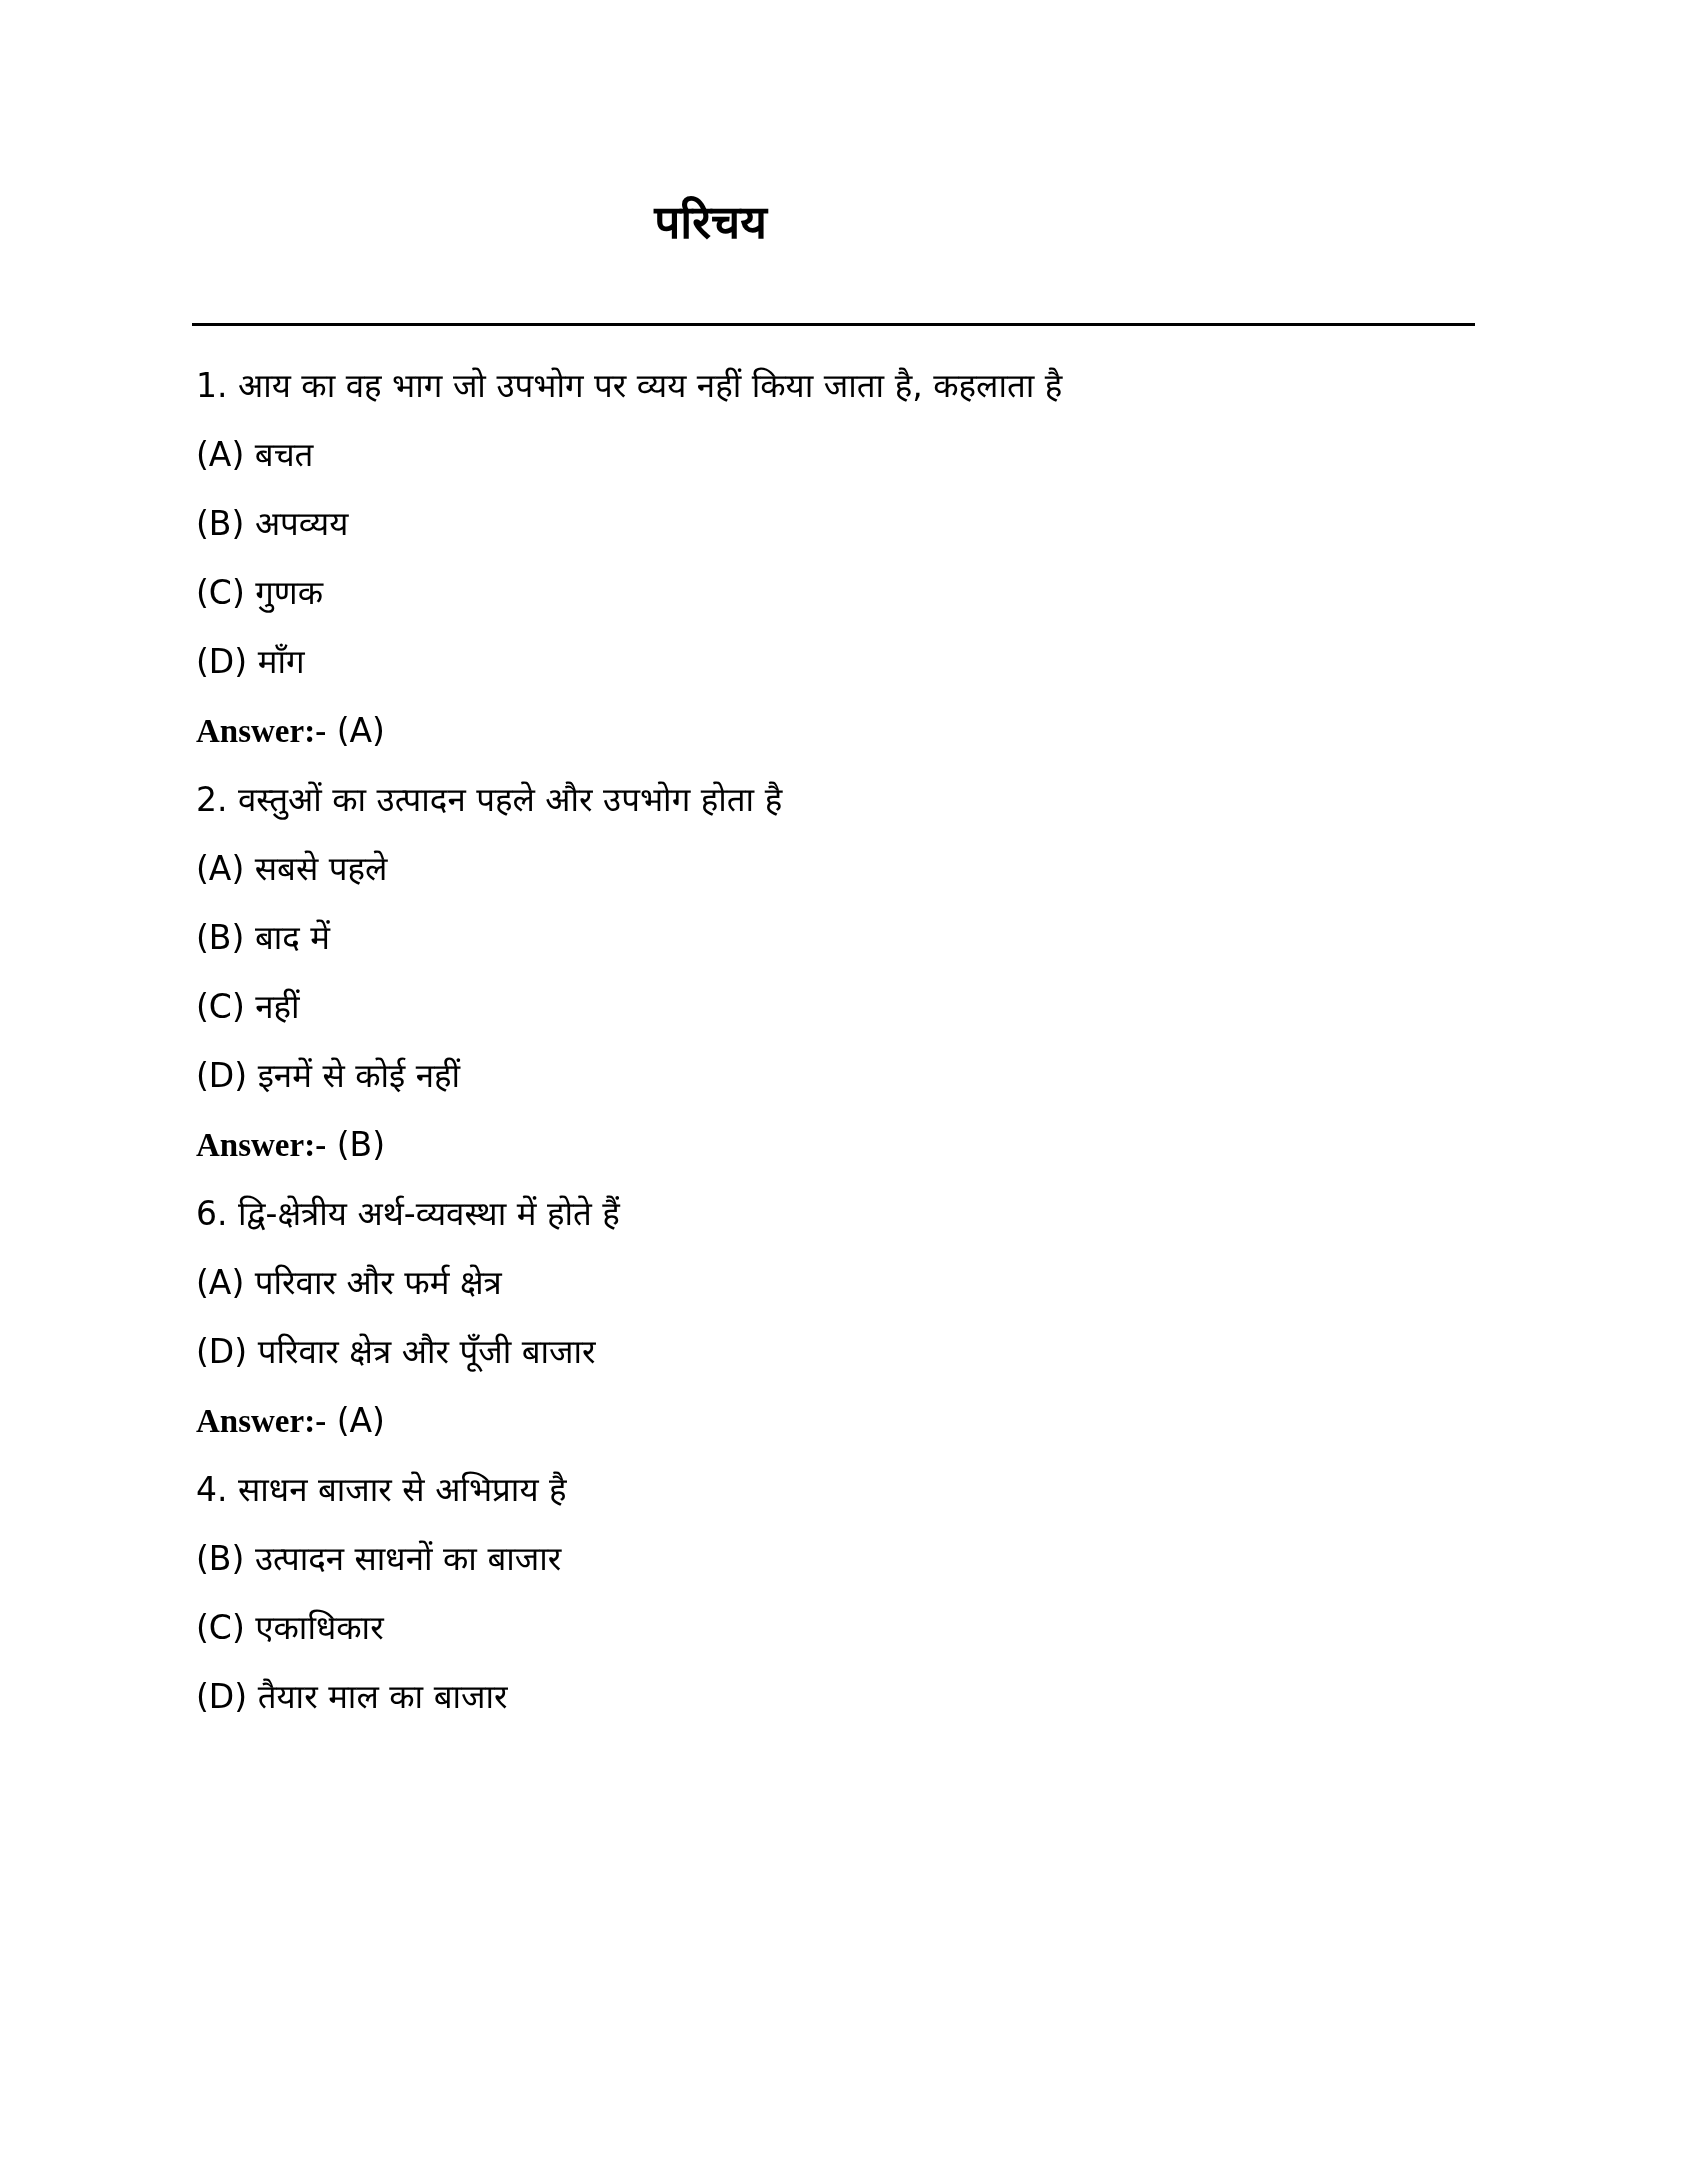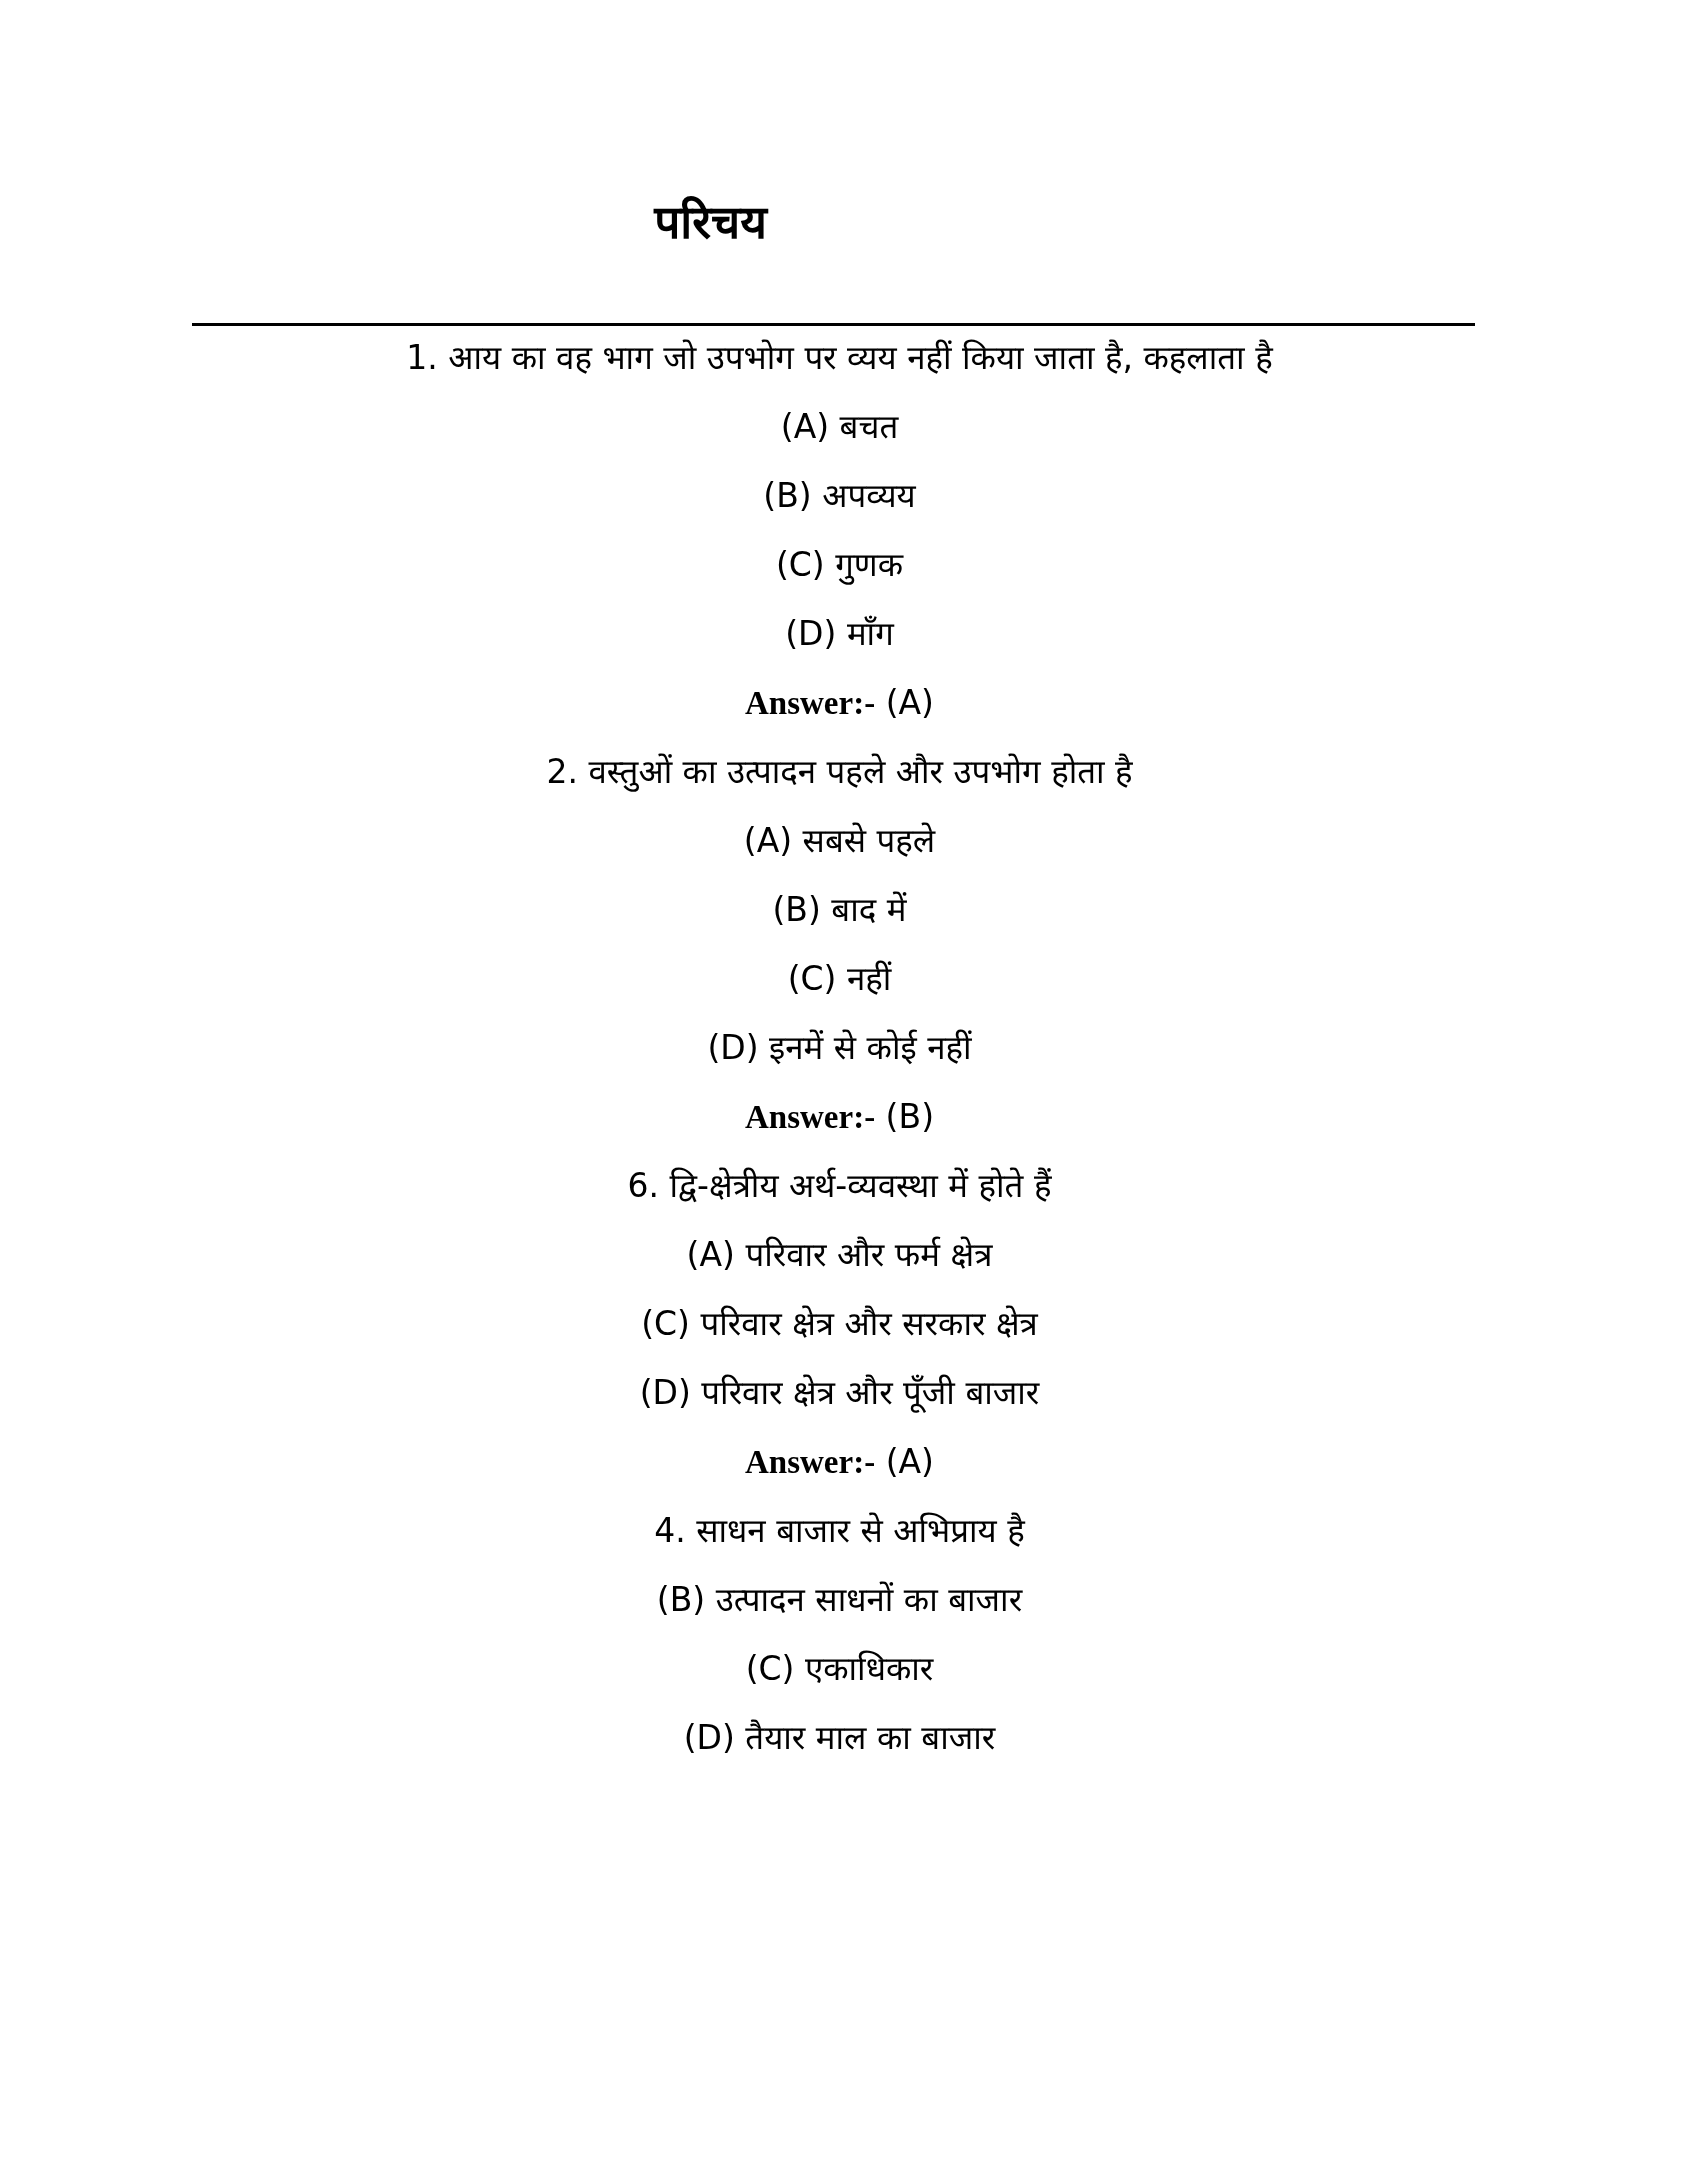--- a/index.html
+++ b/index.html
@@ -1,21 +1,21 @@
 <!DOCTYPE html>
 <html><head>
 <meta charset="utf-8">
 <style>
   html, body { margin:0; padding:0; background:#ffffff; }
   body { width:1683px; height:2178px; position:relative; overflow:hidden;
          font-family:"DejaVu Sans", "Liberation Sans", sans-serif; color:#000; }
   .title { position:absolute; top:193px; left:0; width:1421px; text-align:center;
            font-size:46px; font-weight:bold; line-height:59px; }
   .rule { position:absolute; top:323px; left:192px; width:1283px; height:3px; background:#000; }
-  .content { position:absolute; top:330px; left:196px; width:1287px;text-align:center; }
+  .content { position:absolute; top:358px; left:196px; width:1287px; }
   .line { height:69px; line-height:55px; font-size:33px; white-space:nowrap; }
   .answer-label { font-weight:bold;font-family:Liberation Serif, serif; }
 </style>
 </head>
 <body>
 
 <div class="title">परिचय</div>
 <div class="rule"></div>
 
 <div class="content">
@@ -29,21 +29,20 @@
 
   <div class="line">2. वस्तुओं का उत्पादन पहले और उपभोग होता है</div>
   <div class="line">(A) सबसे पहले</div>
   <div class="line">(B) बाद में</div>
   <div class="line">(C) नहीं</div>
   <div class="line">(D) इनमें से कोई नहीं</div>
   <div class="line"><span class="answer-label">Answer:-</span><span> (B)</span></div>
 
   <div class="line">6. द्वि-क्षेत्रीय अर्थ-व्यवस्था में होते हैं</div>
   <div class="line">(A) परिवार और फर्म क्षेत्र</div>
-  <div class="line">(C) परिवार क्षेत्र और सरकार क्षेत्र</div>
   <div class="line">(D) परिवार क्षेत्र और पूँजी बाजार</div>
   <div class="line"><span class="answer-label">Answer:-</span><span> (A)</span></div>
 
   <div class="line">4. साधन बाजार से अभिप्राय है</div>
   <div class="line">(B) उत्पादन साधनों का बाजार</div>
   <div class="line">(C) एकाधिकार</div>
   <div class="line">(D) तैयार माल का बाजार</div>
 </div>
 
 

